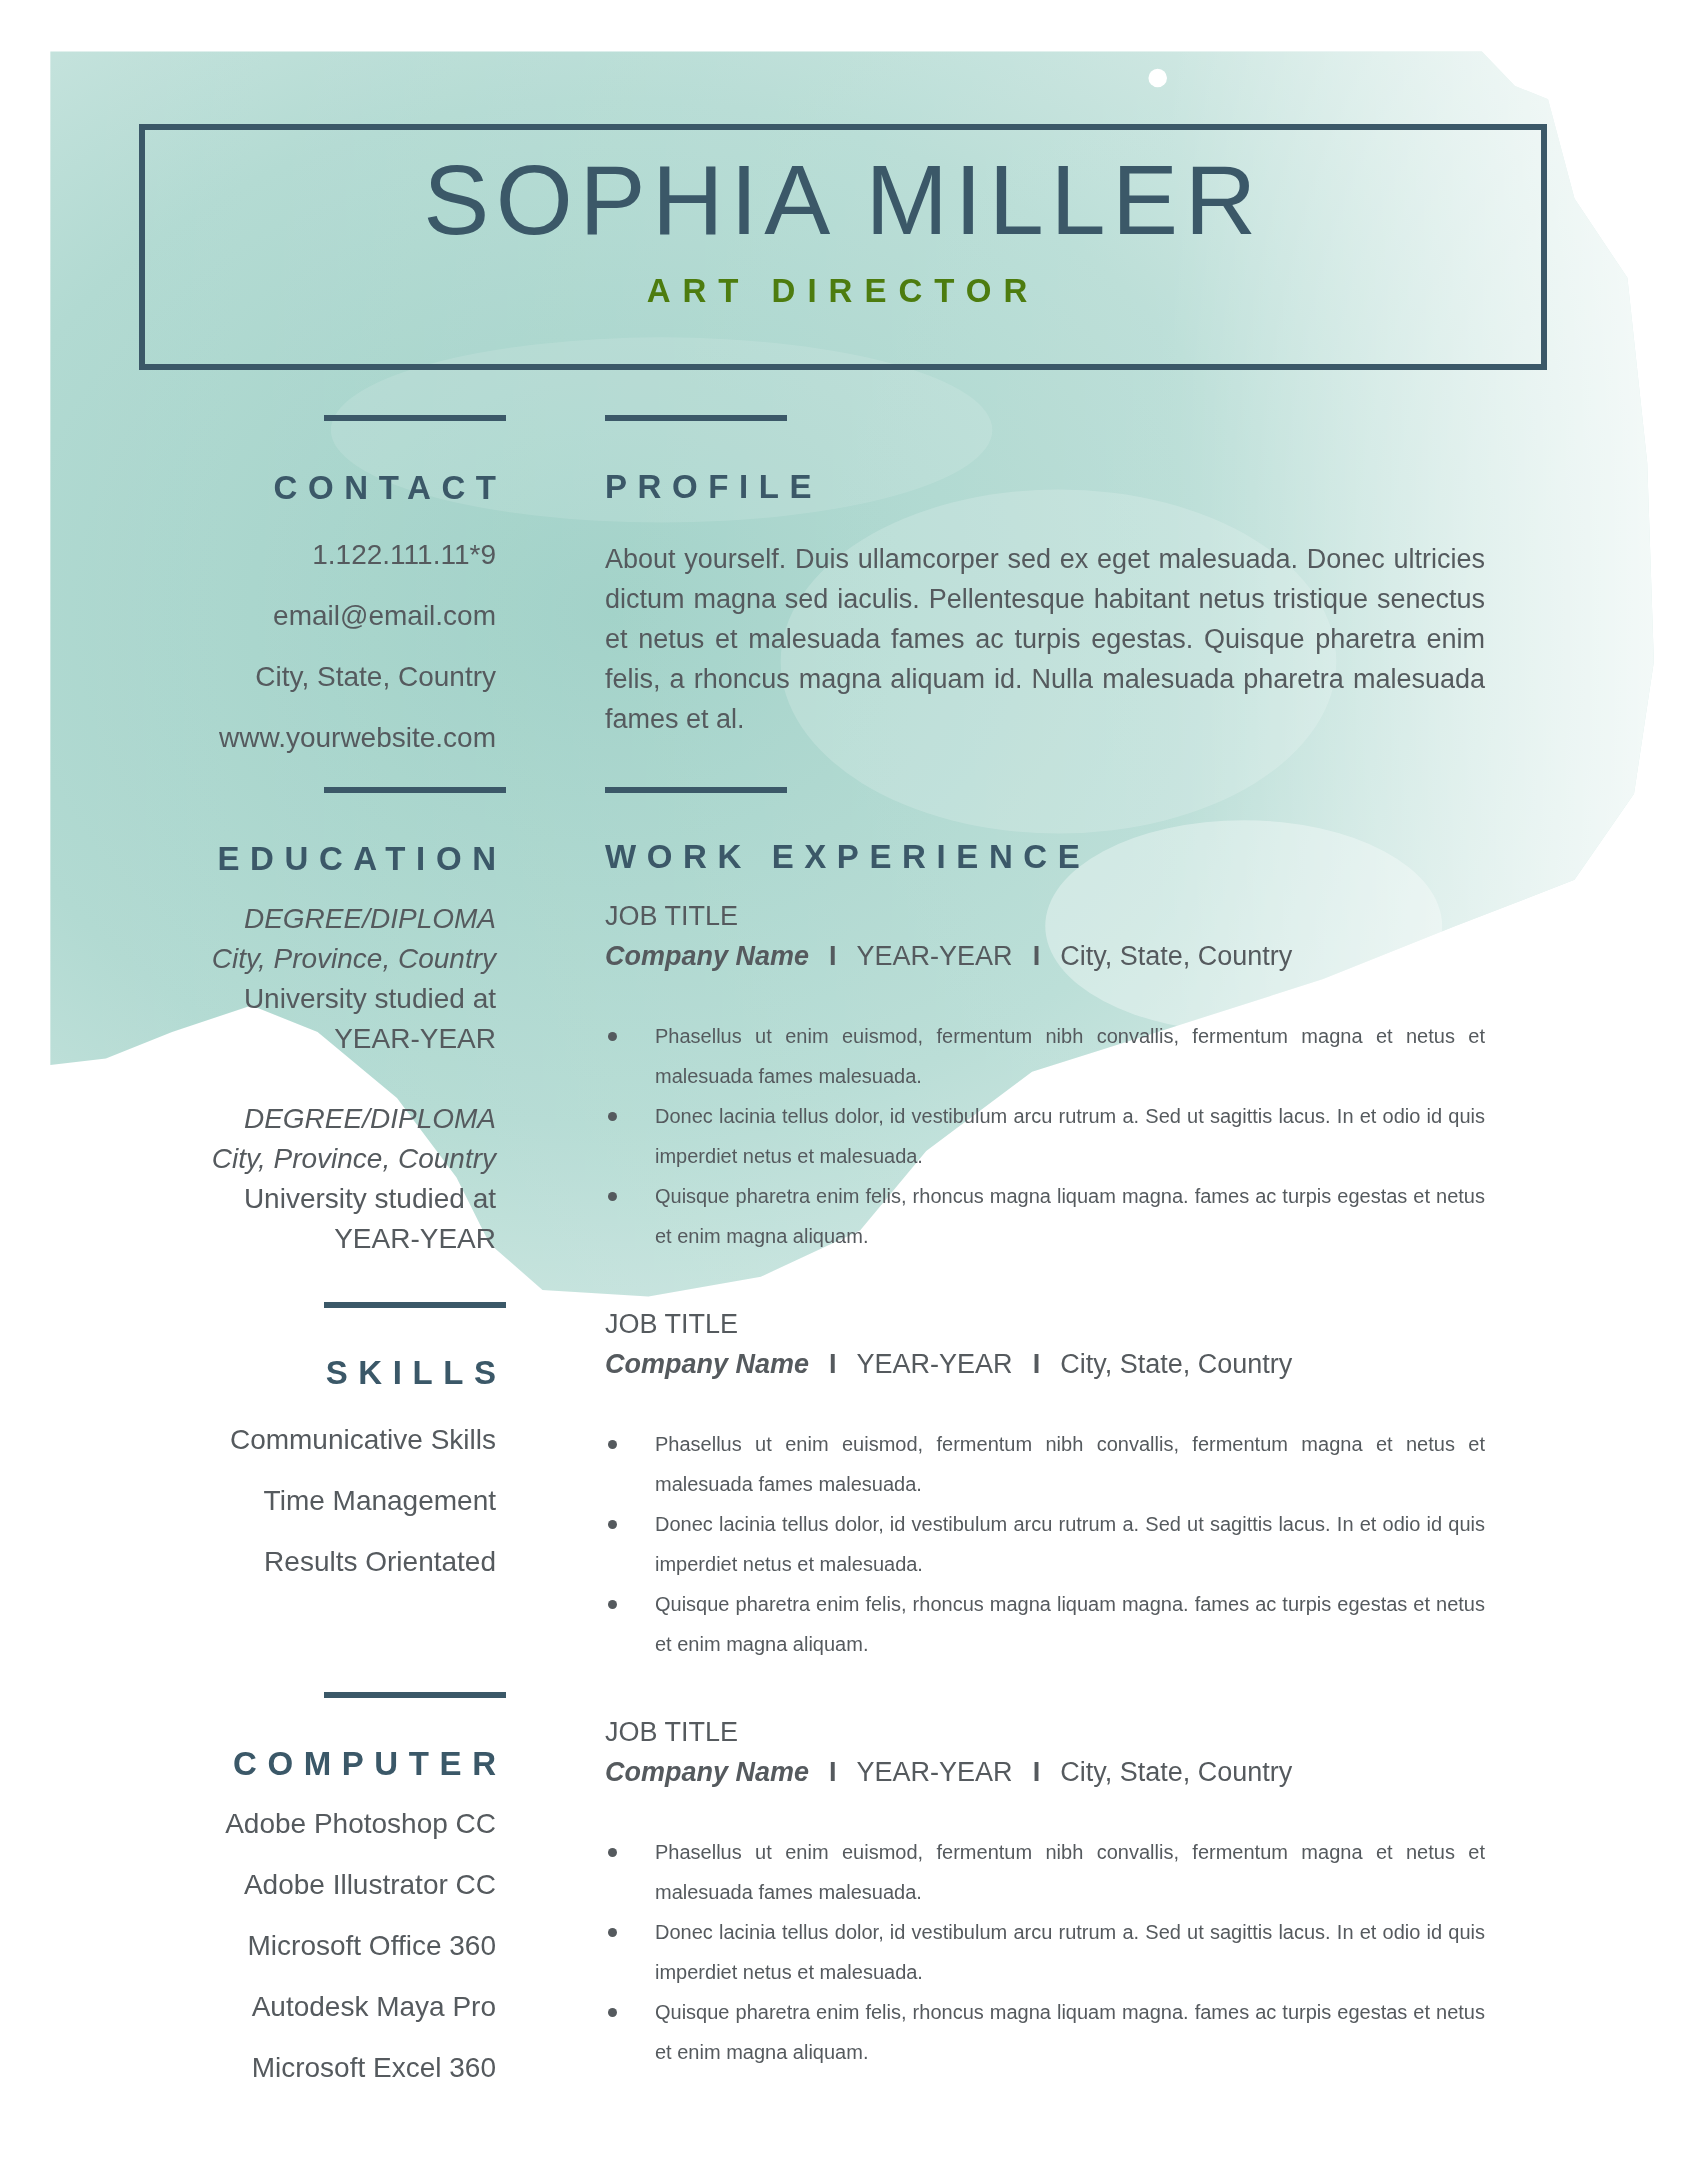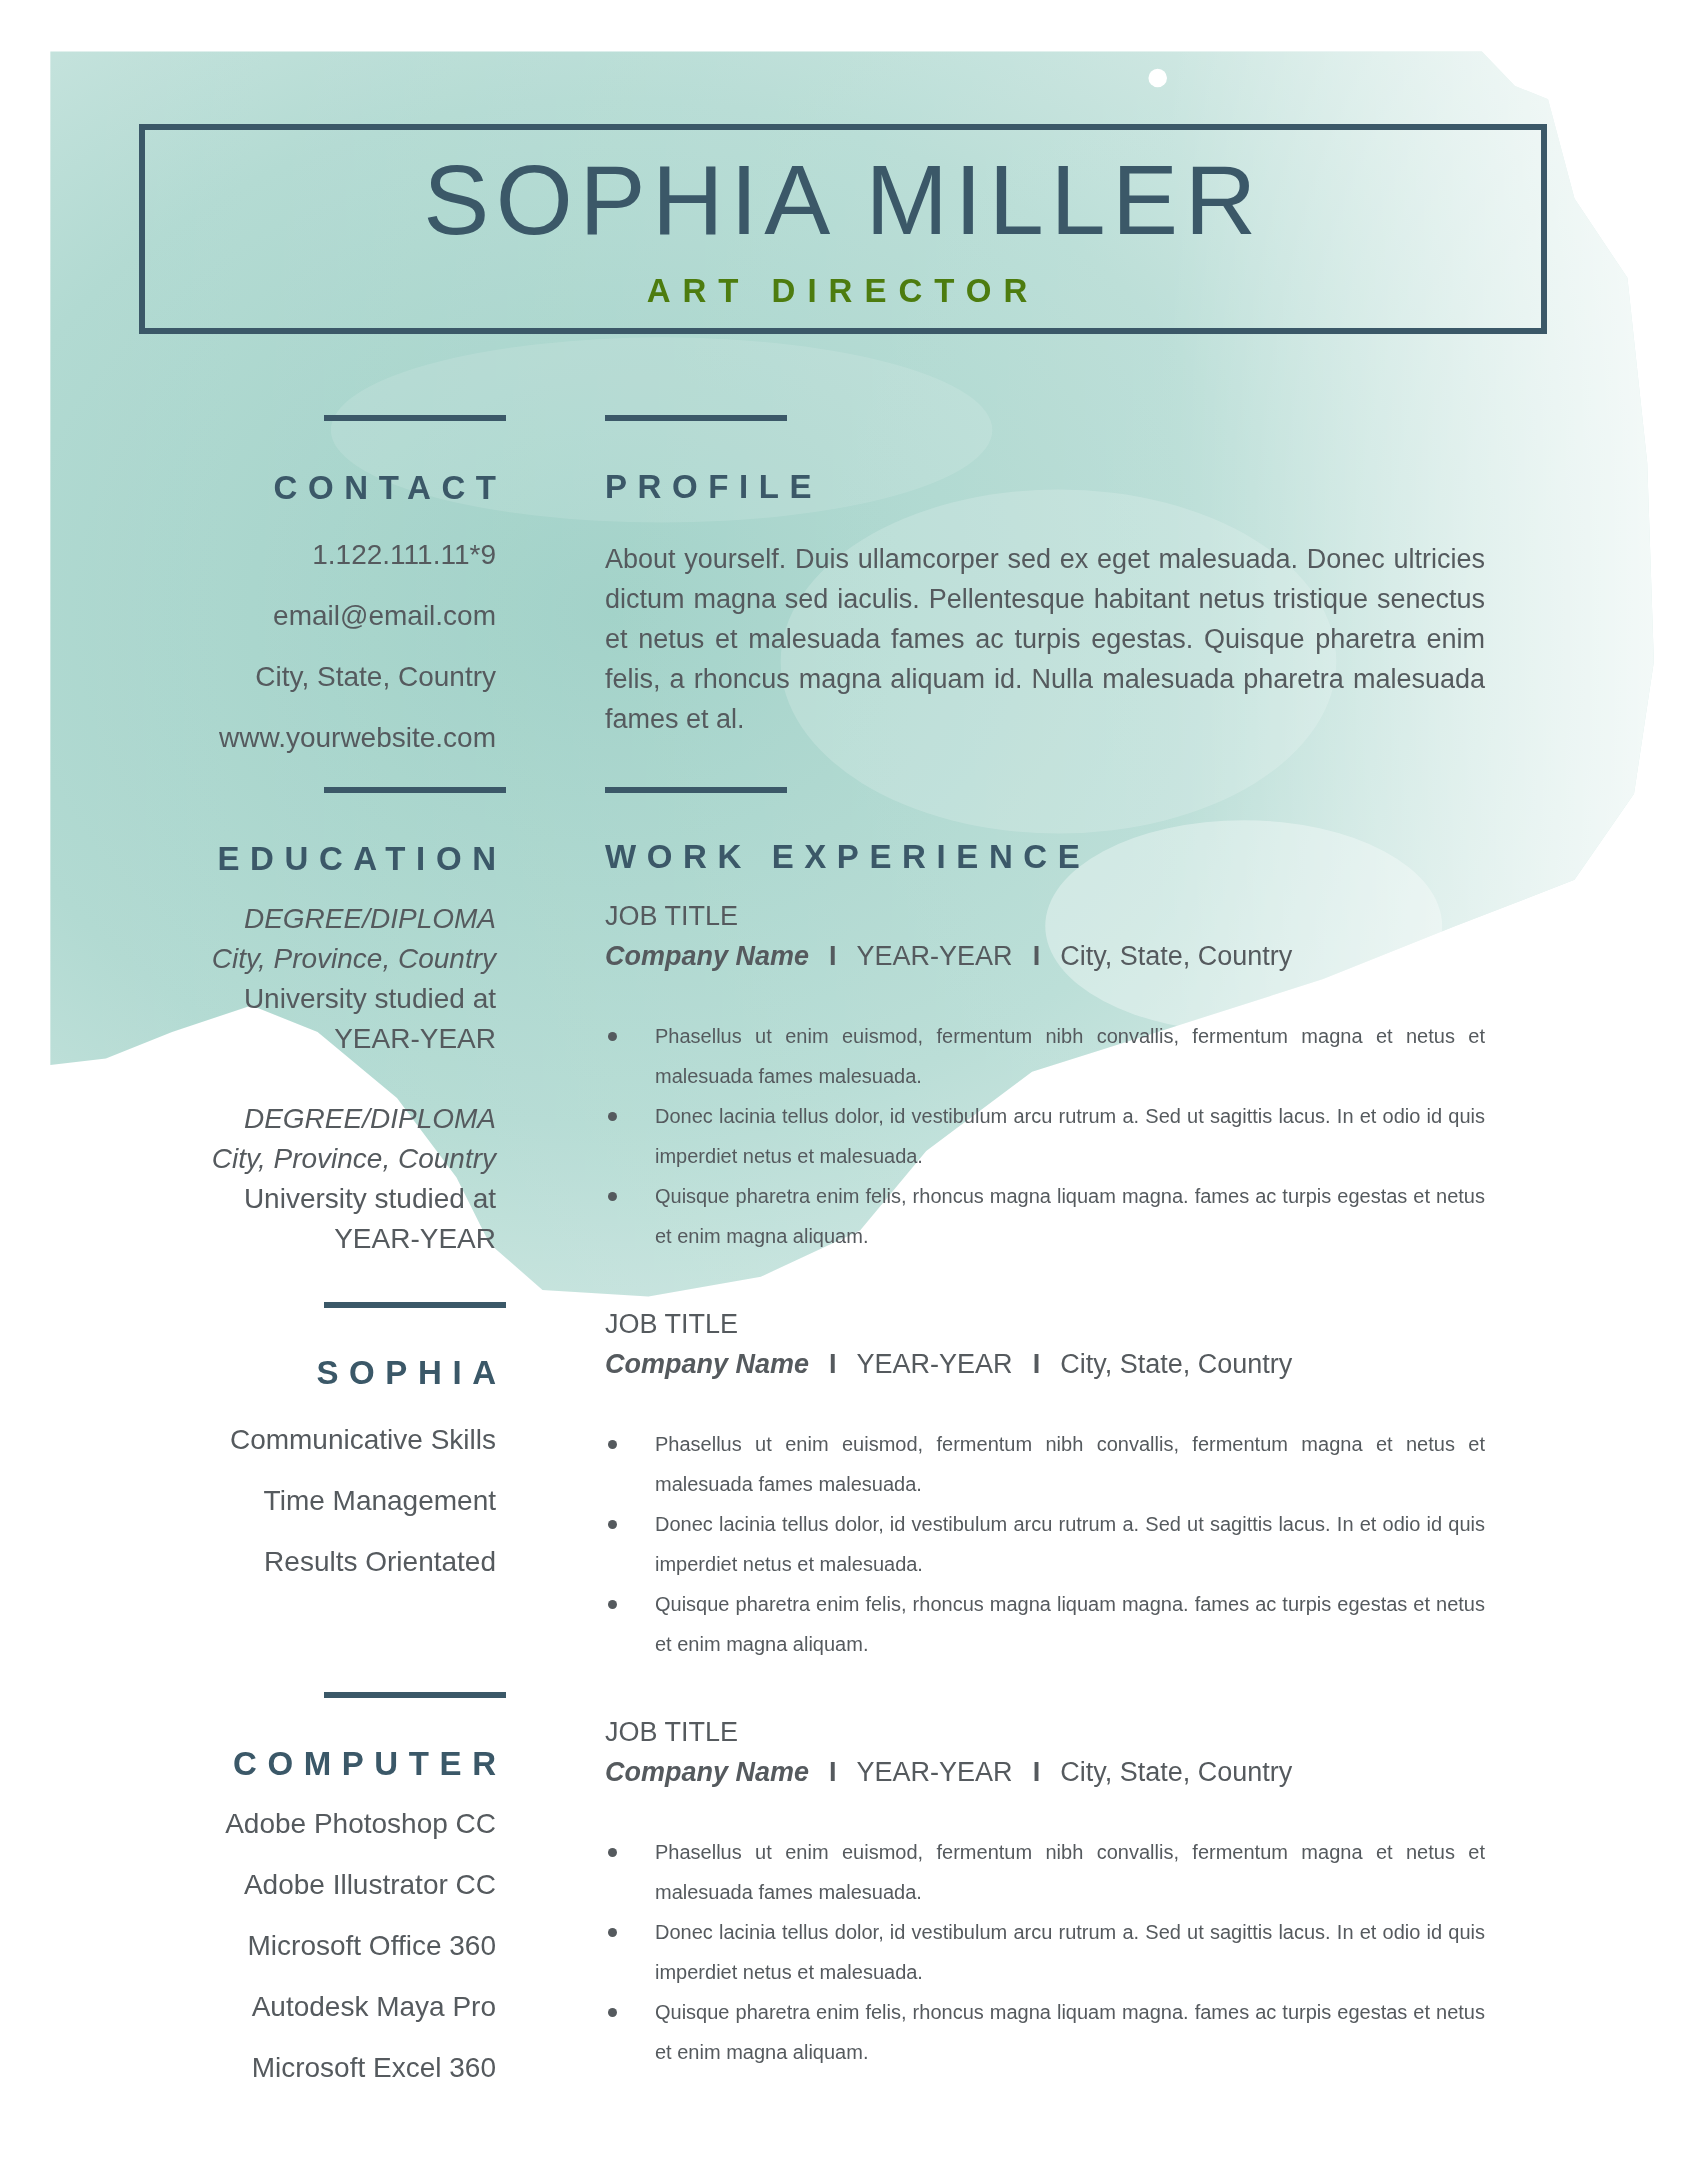--- a/index.html
+++ b/index.html
@@ -6,21 +6,21 @@
   body {
     width: 1687px; height: 2183px; position: relative; overflow: hidden;
     background: #ffffff;
     font-family: "Liberation Sans", sans-serif;
     color: #555a5e;
   }
   .wash { position: absolute; left: 0; top: 0; width: 1687px; height: 2183px; z-index: 0; }
   .page { position: absolute; left: 0; top: 0; width: 1687px; height: 2183px; z-index: 1; }
 
   .header-box {
-    position: absolute; left: 139px; top: 124px; width: 1408px; height: 210px;
+    position: absolute; left: 139px; top: 124px; width: 1408px; height: 246px;
     border: 6px solid #3b5868; box-sizing: border-box;
     text-align: center;
   }
   .name {
     position: absolute; left: 0; right: 0; top: 20px;
     font-size: 99px; letter-spacing: 6.6px; color: #3b5868; font-weight: 400;
     line-height: 1;
   }
   .role {
     position: absolute; left: 0; right: 0; top: 144px;
@@ -112,21 +112,21 @@
     <div class="edu-block">
       <div class="it">DEGREE/DIPLOMA</div>
       <div class="it">City, Province, Country</div>
       <div>University studied at</div>
       <div>YEAR-YEAR</div>
     </div>
   </div>
 
   <div class="rule" style="left:324px; top:1302px;"></div>
   <div class="left" style="top:1356px;">
-    <div class="heading">SOPHIA</div>
+    <div class="heading">SKILLS</div>
     <div style="height:20px"></div>
     <div class="line">Communicative Skills</div>
     <div class="line">Time Management</div>
     <div class="line">Results Orientated</div>
   </div>
 
   <div class="rule" style="left:324px; top:1692px;"></div>
   <div class="left" style="top:1747px;">
     <div class="heading">COMPUTER</div>
     <div style="height:13.2px"></div>

